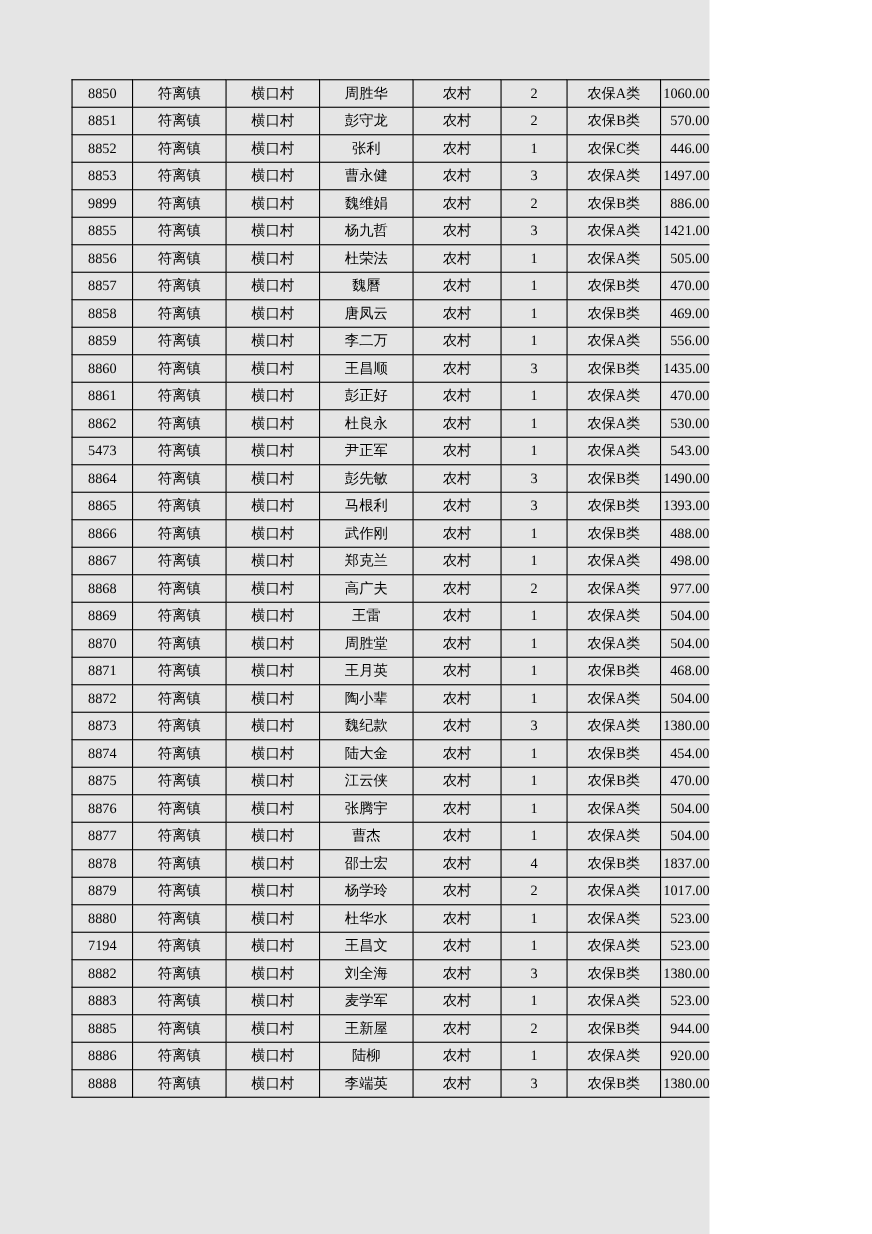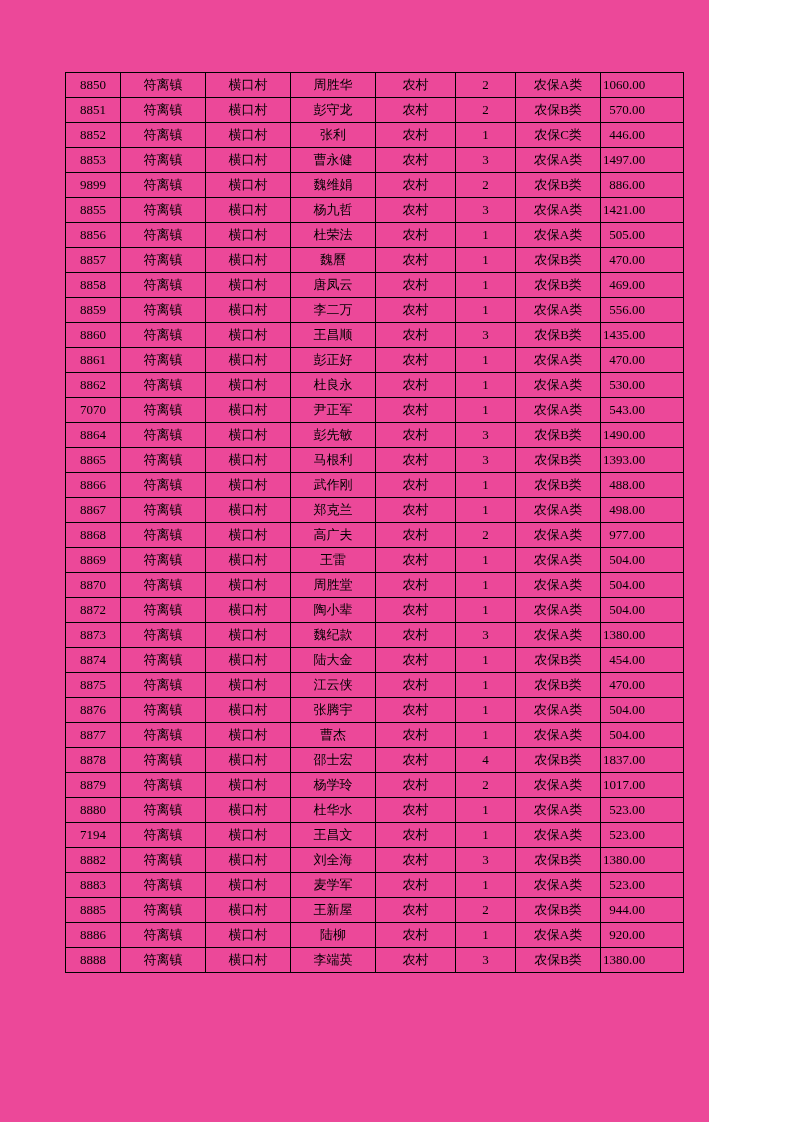--- a/index.html
+++ b/index.html
@@ -2,23 +2,23 @@
 <html><head>
 <meta charset="utf-8">
 <style>
   * { margin: 0; padding: 0; box-sizing: border-box; }
   html, body {
     background: #ffffff;
     font-family: "Liberation Serif", "DejaVu Serif", serif;
   }
   .page {
     position: relative;
-    width: 709px;
+    width: 645px;
     height: 1122px;
-    background: #ec4899;
+    background: #e5e5e5;
     overflow: hidden;
   }
   table.data-table {
     position: absolute;
     left: 65px;
     top: 72px;
     width: 618px;
     border-collapse: collapse;
     table-layout: fixed;
   }
@@ -187,21 +187,21 @@
           <td class="col-id">8862</td>
           <td class="col-town">符离镇</td>
           <td class="col-village">横口村</td>
           <td class="col-name">杜良永</td>
           <td class="col-type">农村</td>
           <td class="col-count">1</td>
           <td class="col-category">农保A类</td>
           <td class="col-amount">530.00</td>
         </tr>
         <tr>
-          <td class="col-id">7070</td>
+          <td class="col-id">5473</td>
           <td class="col-town">符离镇</td>
           <td class="col-village">横口村</td>
           <td class="col-name">尹正军</td>
           <td class="col-type">农村</td>
           <td class="col-count">1</td>
           <td class="col-category">农保A类</td>
           <td class="col-amount">543.00</td>
         </tr>
         <tr>
           <td class="col-id">8864</td>
@@ -265,20 +265,30 @@
         </tr>
         <tr>
           <td class="col-id">8870</td>
           <td class="col-town">符离镇</td>
           <td class="col-village">横口村</td>
           <td class="col-name">周胜堂</td>
           <td class="col-type">农村</td>
           <td class="col-count">1</td>
           <td class="col-category">农保A类</td>
           <td class="col-amount">504.00</td>
+        </tr>
+        <tr>
+          <td class="col-id">8871</td>
+          <td class="col-town">符离镇</td>
+          <td class="col-village">横口村</td>
+          <td class="col-name">王月英</td>
+          <td class="col-type">农村</td>
+          <td class="col-count">1</td>
+          <td class="col-category">农保B类</td>
+          <td class="col-amount">468.00</td>
         </tr>
         <tr>
           <td class="col-id">8872</td>
           <td class="col-town">符离镇</td>
           <td class="col-village">横口村</td>
           <td class="col-name">陶小辈</td>
           <td class="col-type">农村</td>
           <td class="col-count">1</td>
           <td class="col-category">农保A类</td>
           <td class="col-amount">504.00</td>

